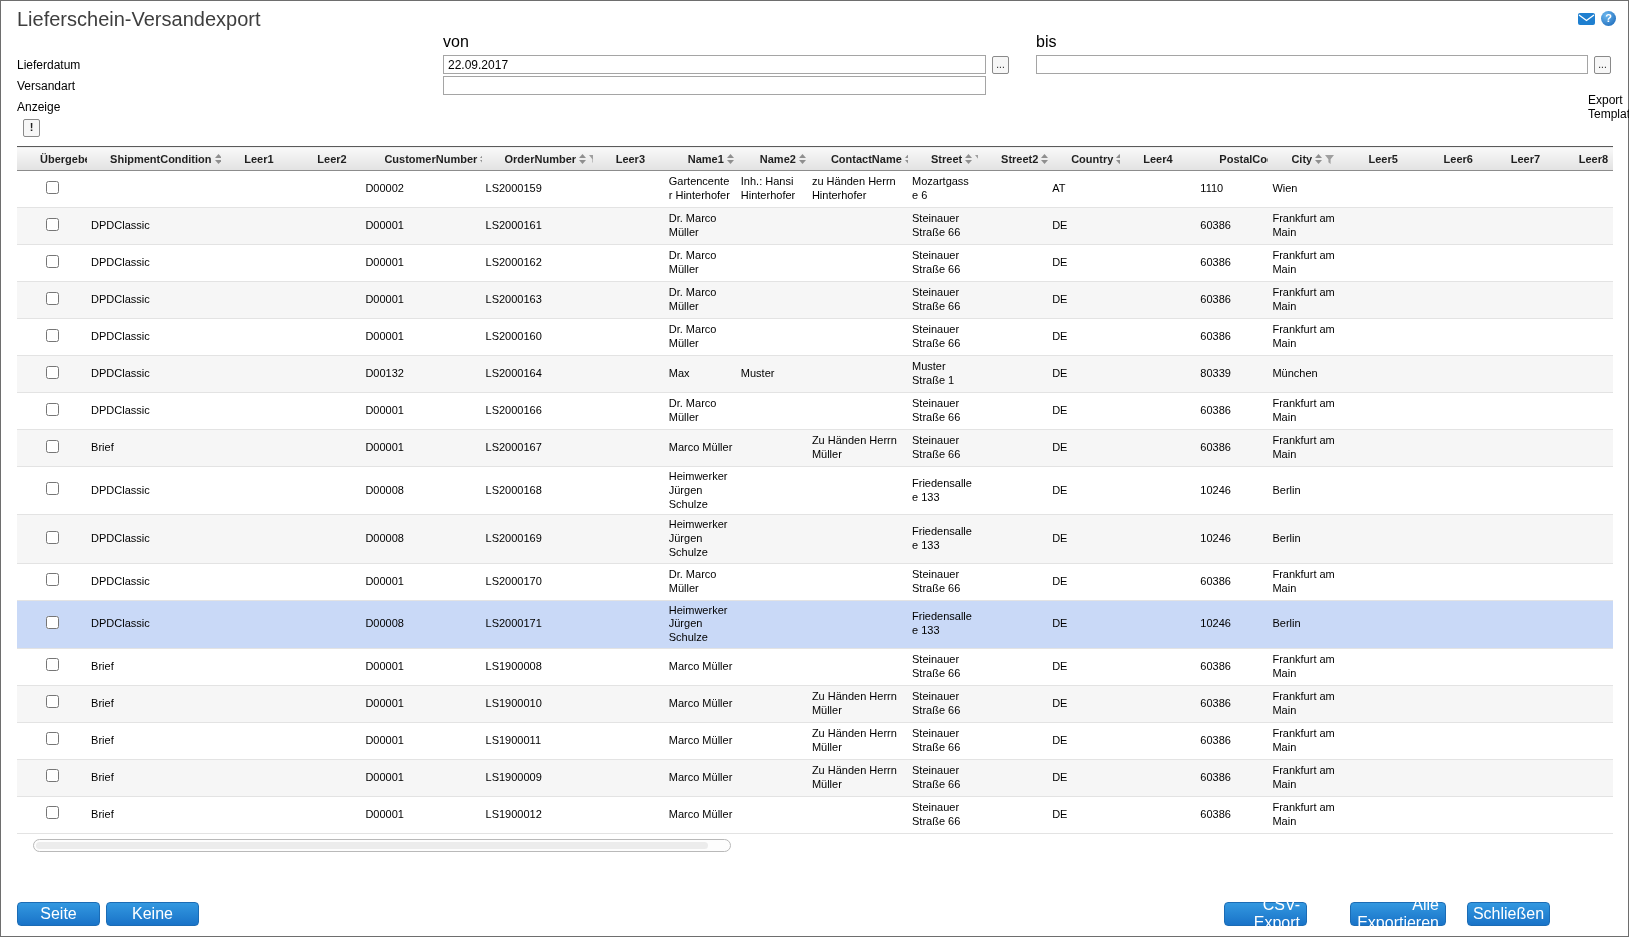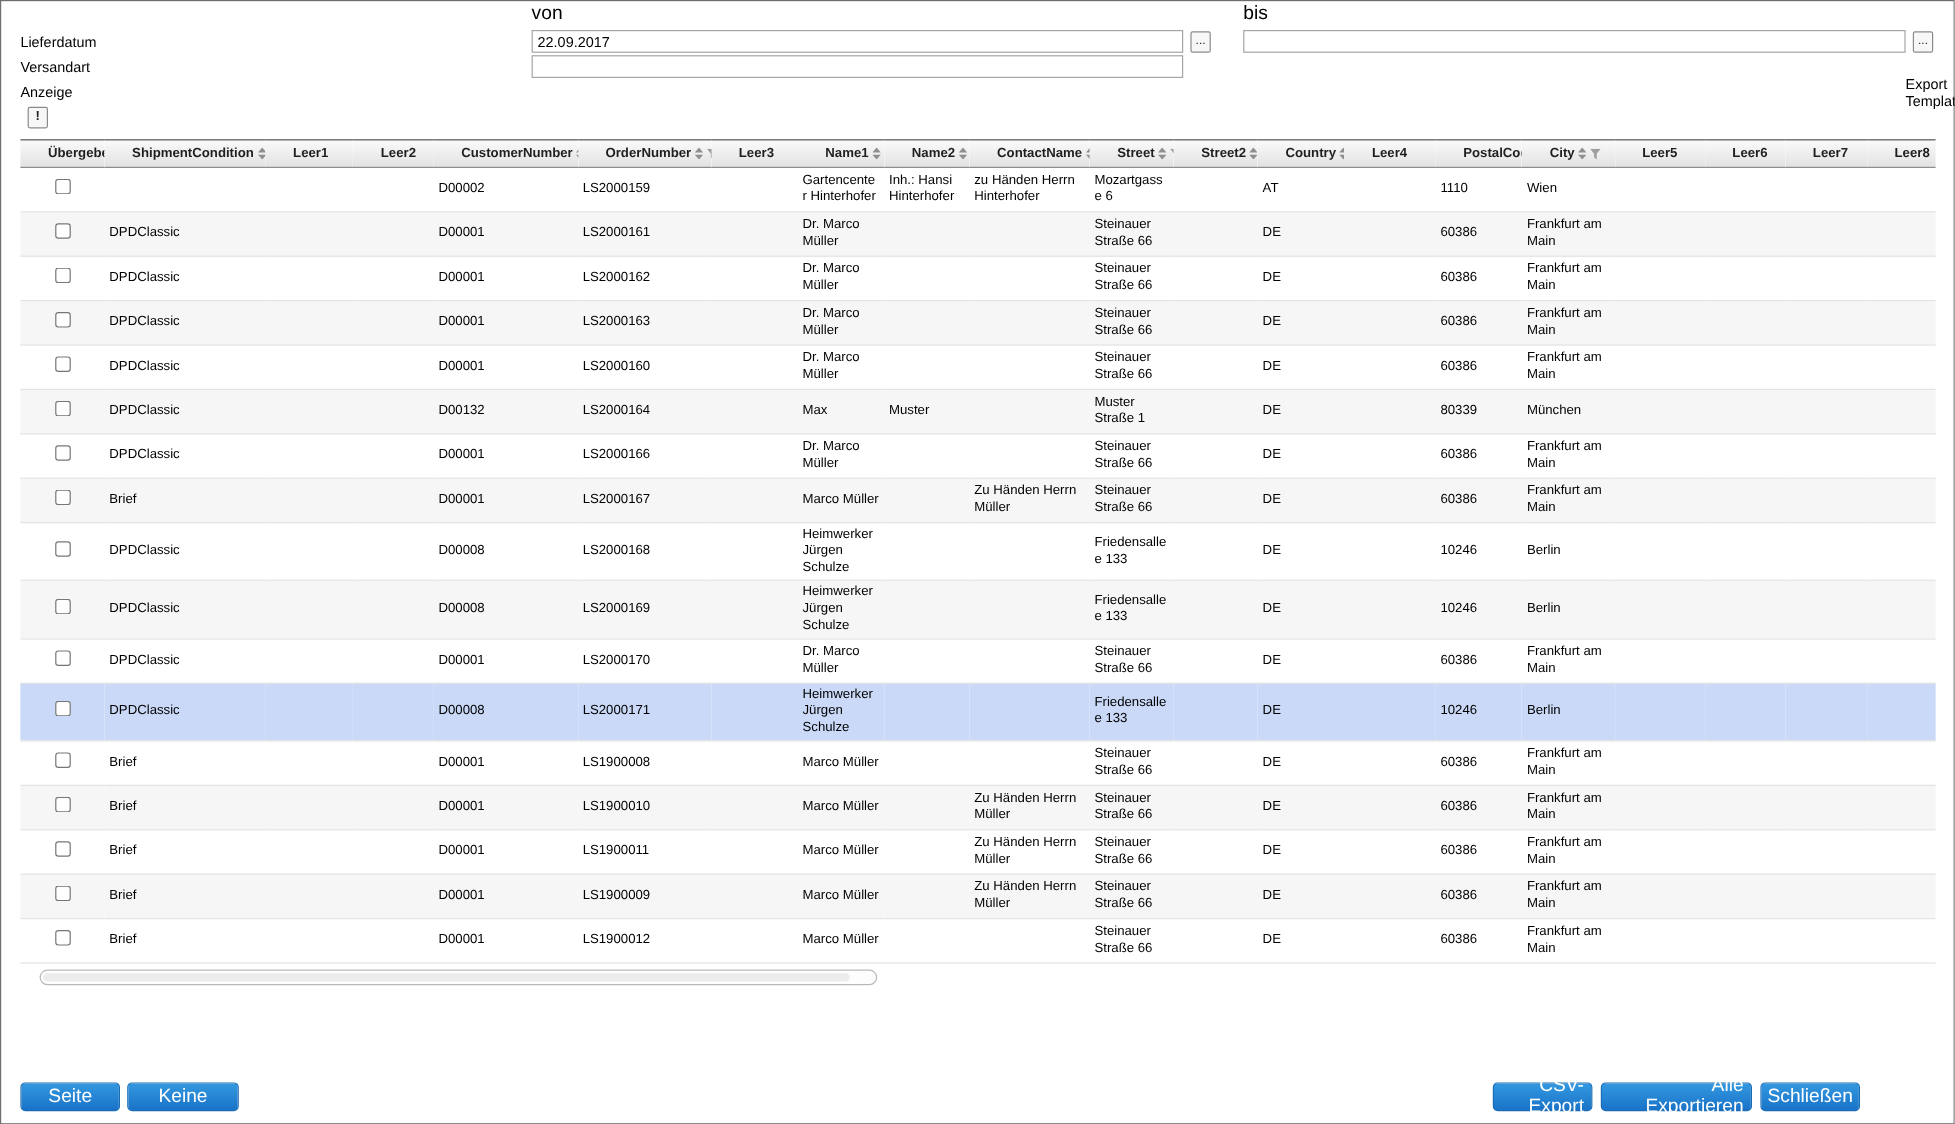--- a/index.html
+++ b/index.html
@@ -58,32 +58,44 @@
 
   
   .h-scrollbar{box-sizing:border-box;margin:5px 0 0 16px;width:698px;height:13px;
                border:1px solid #b9b9b9;border-radius:7px;background:#fdfdfd;position:relative;}
   .h-scrollbar .thumb{position:absolute;left:2px;top:2px;bottom:2px;width:672px;
                       background:#ececec;border-radius:5px;}
 
   
   .actions{position:absolute;left:16px;right:16px;bottom:10px;display:flex;align-items:center;}
   .left-group{display:flex;gap:6px;}
-  .right-group{display:flex;gap:7px;margin-left:auto;padding-right:62px;}
+  .right-group{display:flex;gap:21px;margin-left:auto;padding-right:62px;}
   .btn{box-sizing:border-box;height:24px;border:1px solid #1b6cb5;border-radius:4px;
        background:linear-gradient(#3398e0,#1973c8);color:#fff;font-size:16px;
        display:flex;align-items:center;justify-content:center;cursor:pointer;
        font-family:Liberation Sans, sans-serif;text-align:right;}
-  .w83{width:83px;}.w93{width:93px;}.w108{width:126px;}
+  .w83{width:83px;}.w93{width:93px;}.w108{width:96px;margin-left:22px;}
 </style>
 </head>
 <body>
 
 <div class="page">
 
+  <div class="titlebar">
+    <div class="page-title">Lieferschein-Versandexport</div>
+    <div class="title-icons">
+      <span class="icon-btn">
+        <svg width="17" height="12" viewBox="0 0 17 12">
+            <rect x="0" y="0" width="17" height="12" rx="2" fill="#1e7fd0"></rect>
+            <path d="M1 2l7.5 5.5L16 2" stroke="#fff" stroke-width="1.3" fill="none"></path>
+          </svg>
+      </span>
+      <span class="help-circle">?</span>
+    </div>
+  </div>
 
   <div class="filter-grid">
 
     <div></div>
     <div class="small-label">von</div>
     <div></div>
       <div></div>
     <div class="small-label">bis</div>
     <div></div>
 

